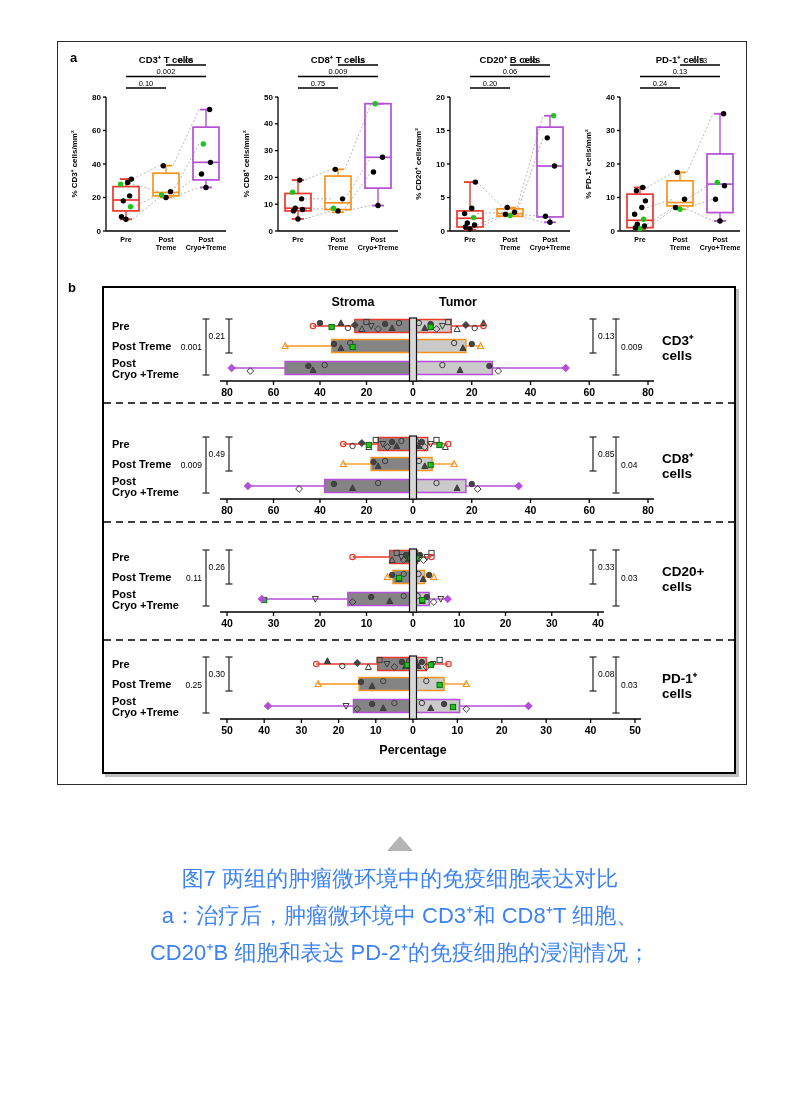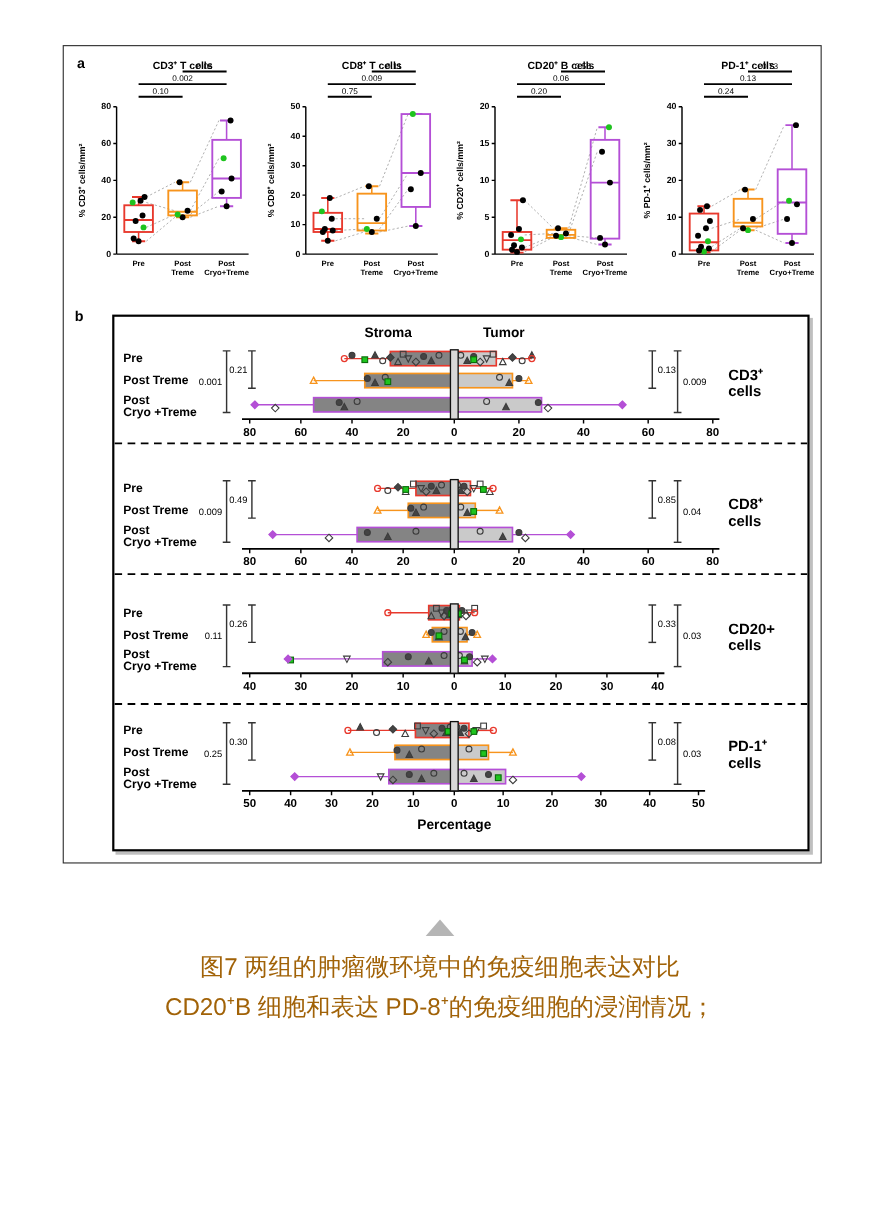--- a/index.html
+++ b/index.html
@@ -25,21 +25,21 @@
   .b-row{font-size:11px;font-weight:bold;}
   .b-tick{font-size:10.5px;font-weight:bold;}
   .b-p{font-size:8.5px;}
   .b-cell{font-size:13.5px;font-weight:bold;}
   .b-head{font-size:12.5px;font-weight:bold;}
   .b-xlab{font-size:12.5px;font-weight:bold;}
   .up-arrow{position:absolute;top:836px;left:387px;width:0;height:0;
             border-left:13px solid transparent;border-right:13px solid transparent;
             border-bottom:15px solid #b5b5b5;}
   .caption{position:absolute;top:860px;left:0;width:100%;text-align:center;
-           font-size:22px;line-height:37px;color:#a16207;}
+           font-size:22px;line-height:37px;color:#3b82f6;}
 </style>
 </head>
 <body>
 
 <div class="page">
   <div class="figure-box">
     <div class="panel-label" id="label-a">a</div>
     <svg class="boxchart" id="box-0" width="166" height="226" viewBox="0 0 166 226">
         <text x="100" y="16" text-anchor="middle" class="t-title">CD3⁺ T cells</text>
         <text text-anchor="middle" class="t-ylab" transform="translate(11 117) rotate(-90)">% CD3⁺ cells/mm²</text>
@@ -705,15 +705,16 @@
           <line x1="0" y1="352" x2="630" y2="352" stroke="#000" stroke-width="1.6" stroke-dasharray="7,5"></line>
           <text x="309" y="466" text-anchor="middle" class="b-xlab">Percentage</text>
         </svg>
     </div>
   </div>
 
   <div class="up-arrow"></div>
 
   <div class="caption">
     <div>图7  两组的肿瘤微环境中的免疫细胞表达对比</div>
-    <div>CD20⁺B 细胞和表达 PD-8⁺的免疫细胞的浸润情况；</div>
+    <div>a：治疗后，肿瘤微环境中 CD3⁺和 CD8⁺T 细胞、</div>
+    <div>CD20⁺B 细胞和表达 PD-2⁺的免疫细胞的浸润情况；</div>
   </div>
 </div>
 
 </body></html>

